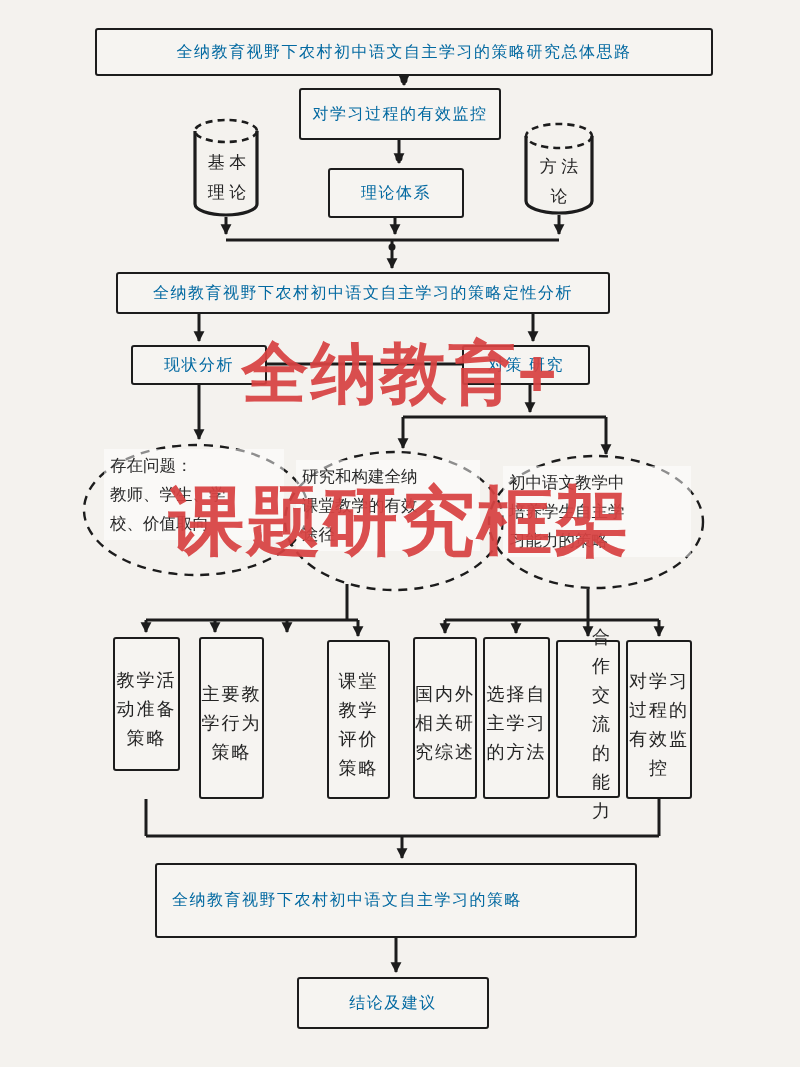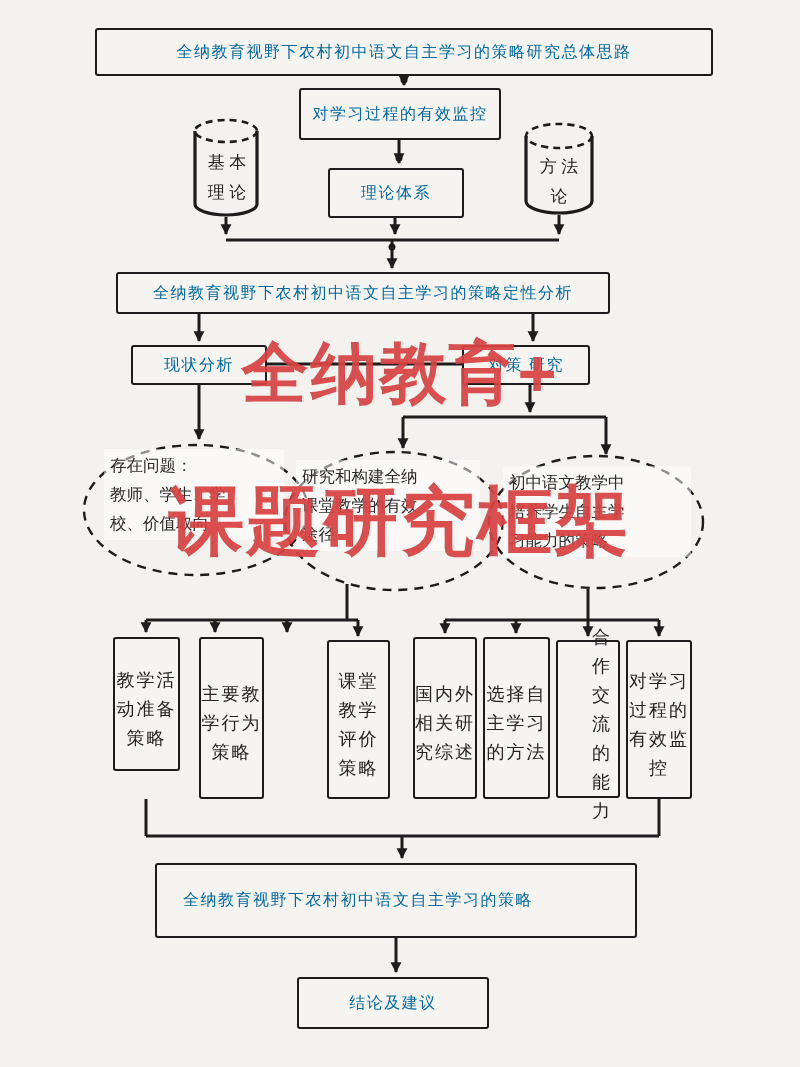--- a/index.html
+++ b/index.html
@@ -19,21 +19,21 @@
     position:absolute;
     border:2.5px solid #1c1c1c;
     border-radius:3px;
     color:#0369a1;
     display:flex;align-items:center;justify-content:center;
     box-sizing:border-box;
     font-size:16px;
     letter-spacing:1.5px;
     background:rgba(250,249,246,0.35);
   }
-  .box.left-text{justify-content:flex-start;padding-left:26px;text-align:left;}
+  .box.left-text{justify-content:flex-start;padding-left:15px;text-align:left;}
   .vtext{
     position:absolute;
     color:#242424;
     font-size:18px;
     line-height:29px;
     text-align:center;
     letter-spacing:2px;
     word-break:break-all;
     padding-top:10px;
     box-sizing:border-box;

